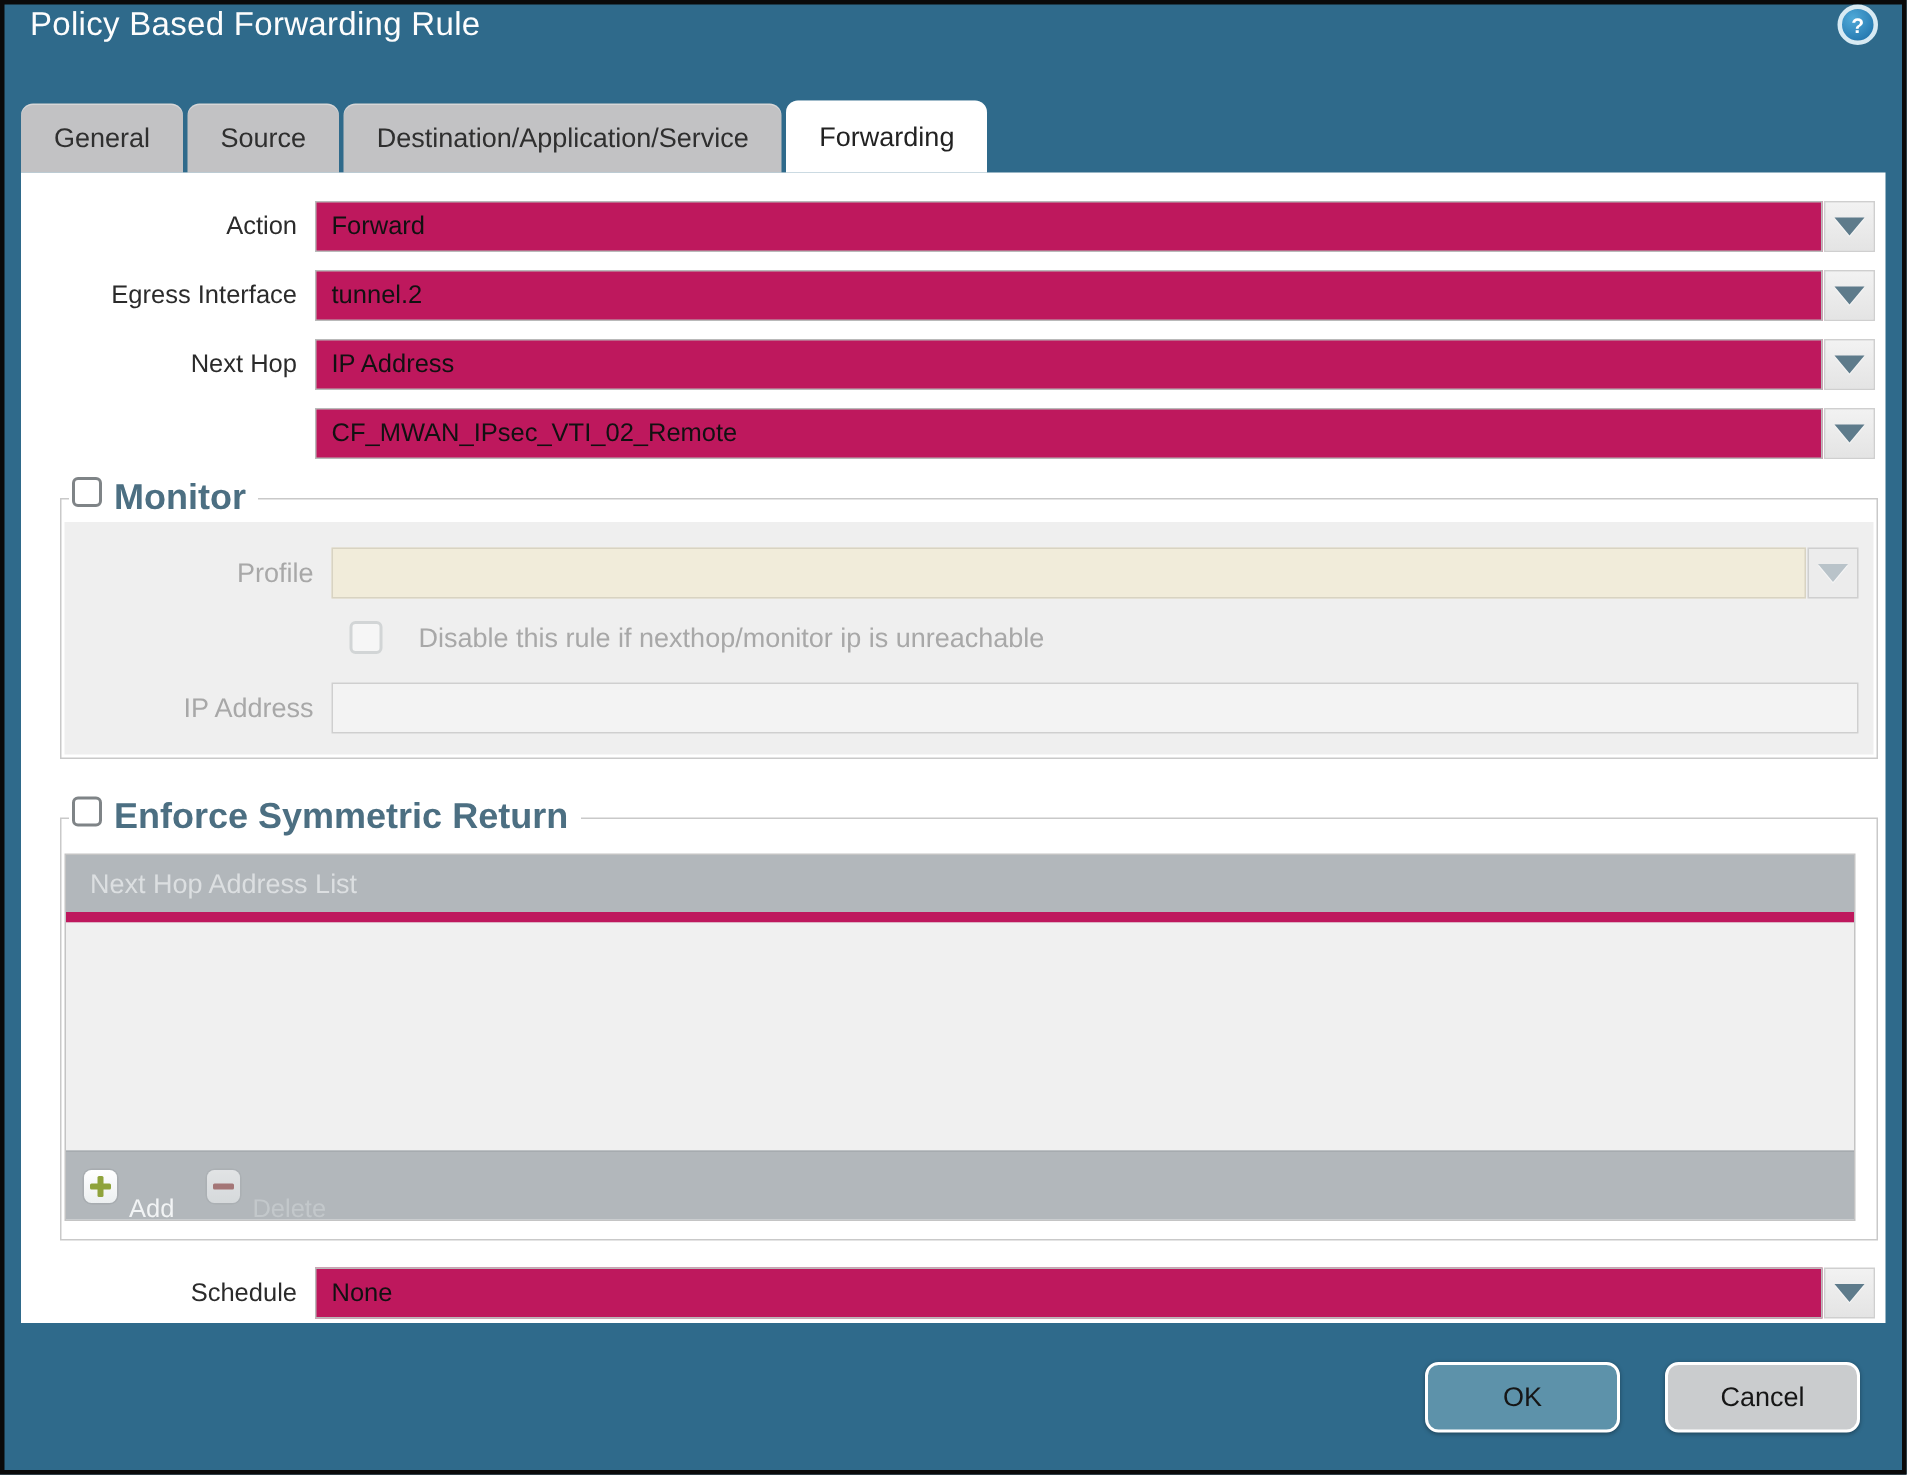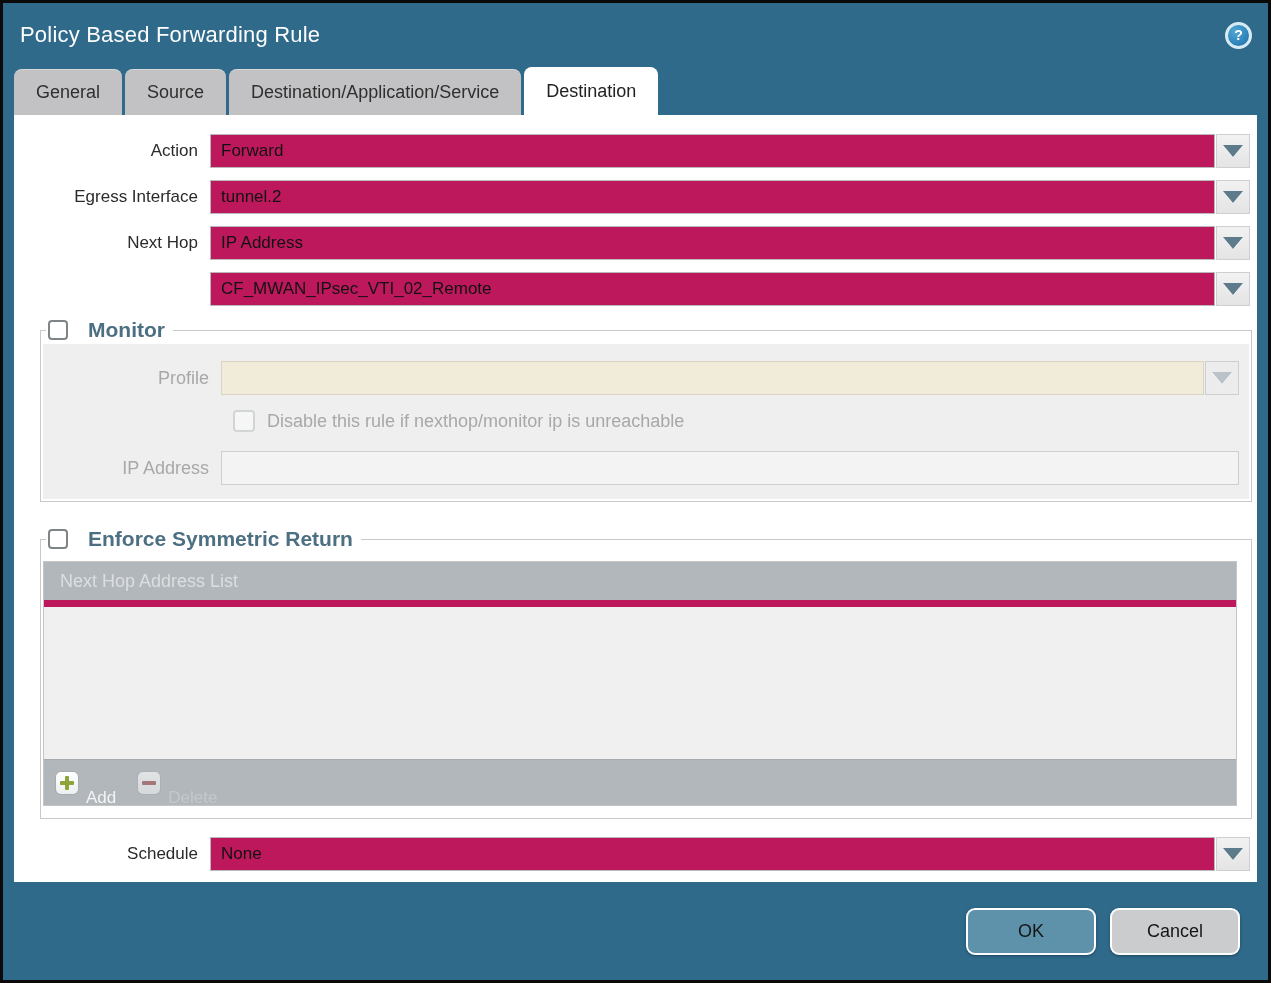--- a/index.html
+++ b/index.html
@@ -9,21 +9,21 @@
     background:#000;
   }
   .dialog {
     position:absolute; top:0; left:0; width:1271px; height:983px;
     background:#2f6a8b;
     border:3px solid #0a0a0a;
     display:flex; flex-direction:column;
   }
   
   .titlebar {
-    height:64px; display:flex; align-items:center;
+    height:64px; display:flex; 
     padding:0 16px 0 17px; flex-shrink:0;
   }
   .title { color:#fdfdfd; font-size:22px; letter-spacing:.2px; flex:1; }
   .help-btn {
     width:27px; height:27px; border-radius:50%;
     background:radial-gradient(circle at 35% 30%, #4fa9d8, #1b6da6);
     border:3px solid #d8eaf3;
     color:#fff; font-size:14px; font-weight:bold;
     display:flex; align-items:center; justify-content:center;
     cursor:pointer;
@@ -66,40 +66,40 @@
     border-top:12px solid #5e7b8b;
     filter:drop-shadow(0 1px 0 rgba(255,255,255,.6));
   }
   .dd-btn.disabled { background:#ececec; cursor:default; }
   .dd-btn.disabled .dd-arrow { border-top-color:#b9c3c9; }
   
   fieldset {
     border:1px solid #c9c9c9; margin:0 5px 0 26px; padding:2px;
   }
   legend {
-    display:flex; align-items:center; gap:20px;
+    display:flex; gap:8px;
     margin-left:3px; padding:0 8px 0 2px;
-    font-size:21px; font-weight:bold; color:#4c6f82;
+    font-size:24px; font-weight:bold; color:#4c6f82;
   }
   .chk {
     width:20px; height:20px; border:2px solid #7f8487; border-radius:4px;
     background:#fff; cursor:pointer; flex-shrink:0;
   }
   .chk.disabled { border-color:#d2d5d6; background:#f6f6f6; cursor:default; }
   .monitor-fs { margin-top:8px; }
   .panel { background:#efefef; padding:17px 0 14px 0; }
   .m-row { display:flex; align-items:center; }
   .m-label {
     width:178px; flex-shrink:0; text-align:right; padding-right:12px;
     font-size:18px; color:#a8a8a8;
   }
   .m-field-wrap { flex:1; display:flex; margin-right:10px; }
   .txt-cream { background:#f1ecda; border:1px solid #d8d3c2; }
   .txt-gray  { background:#f3f3f3; border:1px solid #cfcfcf; color:#9a9a9a; }
-  .chk-row { margin:15px 0 19px 0; padding-left:190px; display:flex; align-items:center; gap:12px; }
+  .chk-row { margin:15px 0 19px 0; padding-left:190px; display:flex; align-items:center; gap:24px; }
   .chk-row .chk { width:22px; height:22px; }
   .chk-row-label { font-size:18px; color:#a8a8a8; }
   
   .enforce-fs { margin-top:25px; }
   .nh-table { margin:8px 12px 10px 0; border:1px solid #c4c4c4; }
   .nh-head {
     height:45px; background:#b2b7bb; display:flex; align-items:center;
     padding-left:16px; font-size:18px; color:#dcdfe1;
     border-bottom:7px solid #be185d;
   }
@@ -125,21 +125,21 @@
     content:""; position:absolute; left:4px; top:9px; width:14px; height:4px;
     background:#9d4f4f; border-radius:1px;
   }
   .tbl-btn-label { font-size:17px; color:#f2f4f5;margin-top:31px; }
   .tbl-btn.disabled { cursor:default; }
   .tbl-btn.disabled .tbl-btn-label { color:#c3c8cb; }
   .schedule-row { margin-top:18px; }
   
   .footer {
     flex:1; display:flex; align-items:flex-start; justify-content:flex-end;
-    gap:14px; padding:26px 28px 0 0;
+    gap:30px; padding:26px 28px 0 0;
   }
   .btn {
     width:130px; height:47px; border-radius:9px;
     border:2px solid #ffffff; font-family:"Liberation Sans",sans-serif;
     font-size:18px; color:#161616; cursor:pointer;
     box-shadow:0 1px 3px rgba(0,0,0,.35);
   }
   .btn-ok { background:#5d92aa; }
   .btn-cancel { background:#caccce; }
 </style>
@@ -150,21 +150,21 @@
 
   <div class="titlebar">
     <div class="title">Policy Based Forwarding Rule</div>
     <div class="help-btn">?</div>
   </div>
 
   <div class="tabstrip">
     <div class="tab">General</div>
     <div class="tab">Source</div>
     <div class="tab">Destination/Application/Service</div>
-    <div class="tab active">Destination</div>
+    <div class="tab active">Forwarding</div>
   </div>
 
   <div class="content">
 
     <div class="form-row">
       <div class="form-label">Action</div>
       <div class="field-wrap">
         <input class="txt" value="Forward" style="">
         <div class="dd-btn">
           <span class="dd-arrow"></span>

